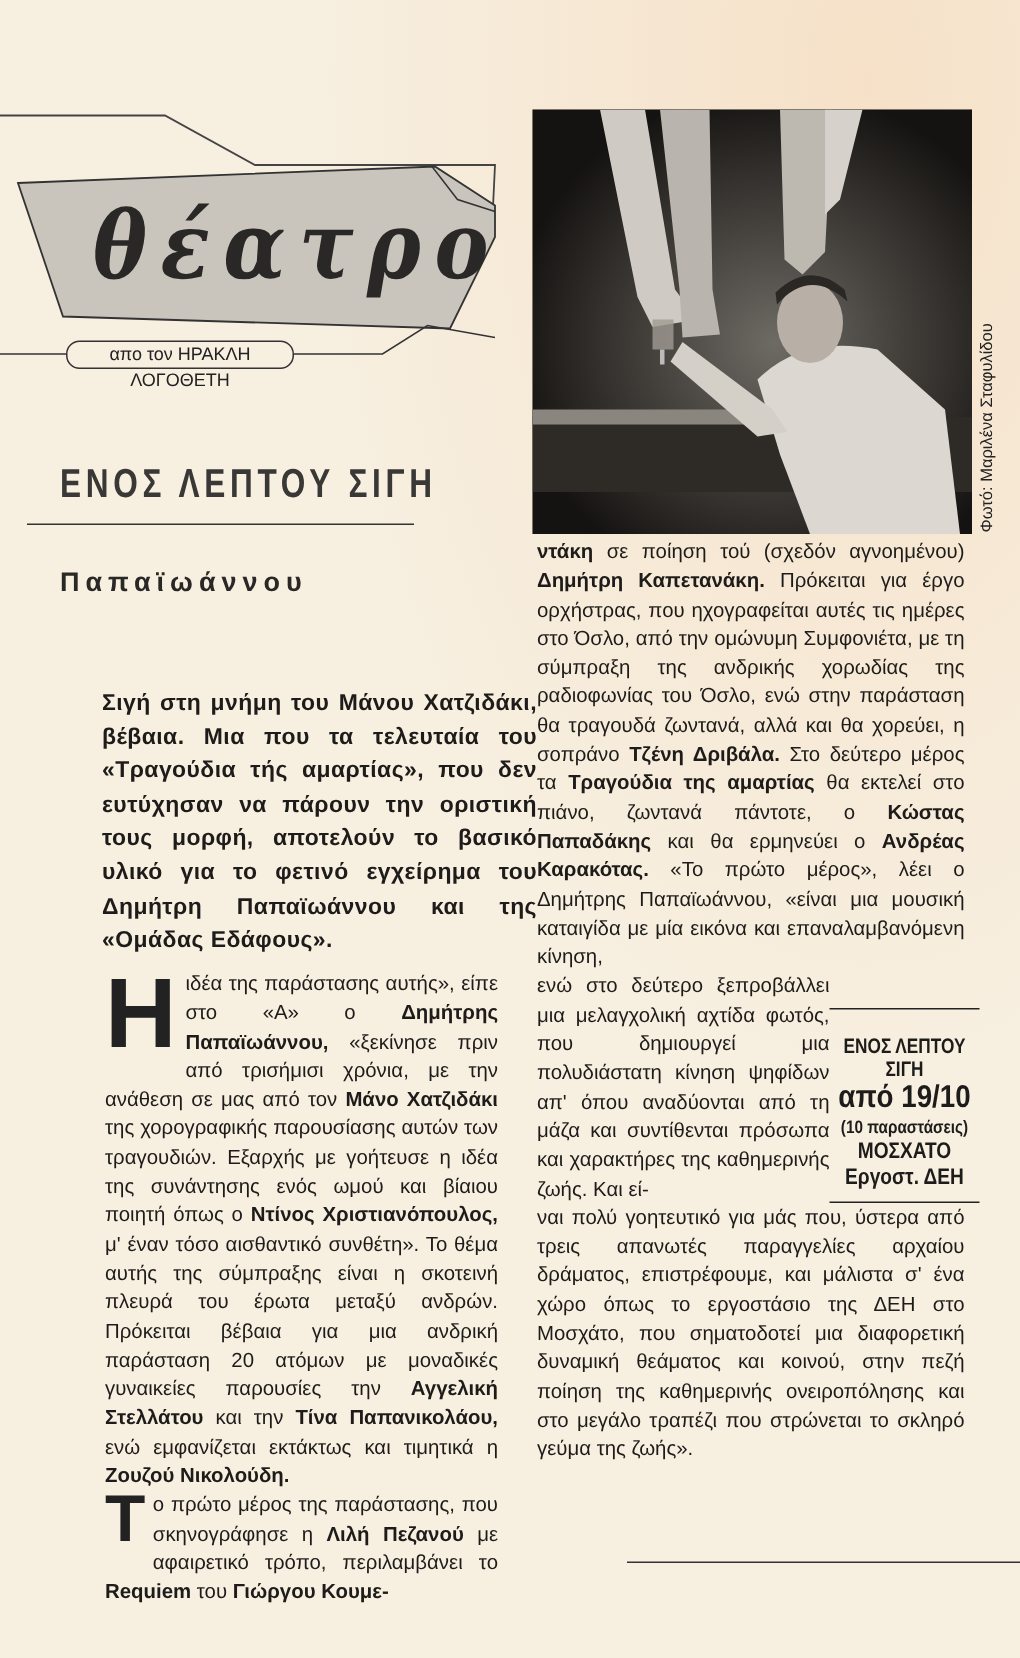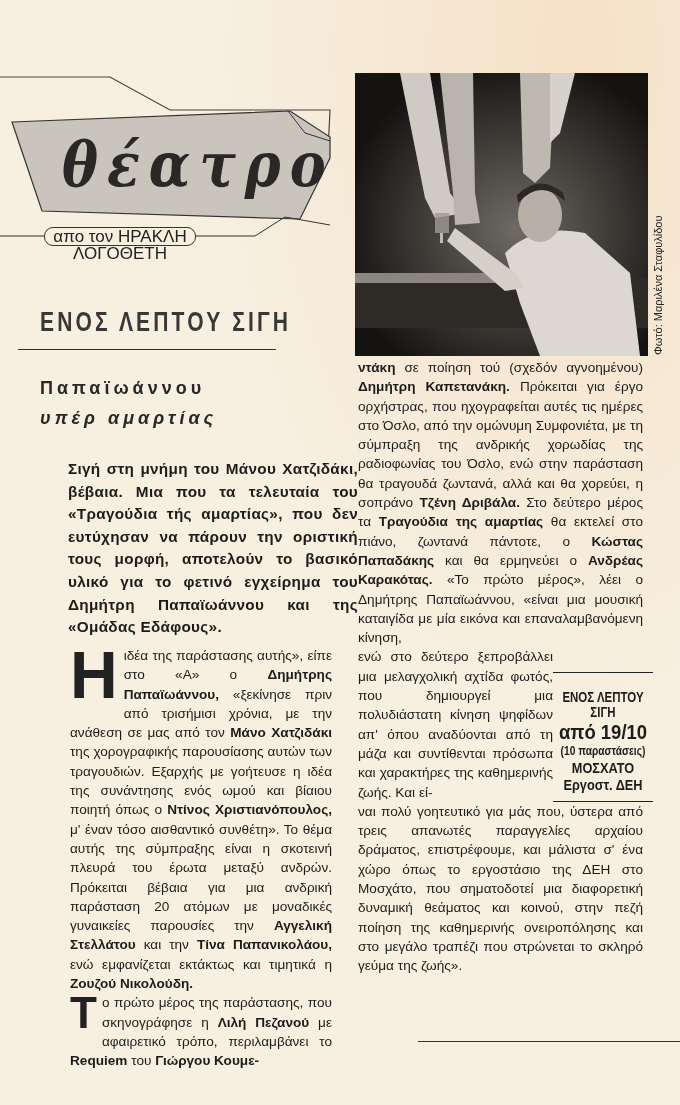--- a/index.html
+++ b/index.html
@@ -12,21 +12,21 @@
   .abs { position:absolute; }
   
   .header-svg { left:0; top:74px; }
   .section-title {
     left:62px; top:127px; font-family:"DejaVu Serif", serif; font-style:italic;
     font-weight:bold; font-size:54px; letter-spacing:9px; color:#2a2826;
     transform:scaleY(1.15); transform-origin:left top;
   }
   .byline {
     left:44px; top:227px; width:150px; height:17px; border:1px solid #333;
-    border-radius:9px; background:#f7efe0; font-size:17px; text-align:center;
+    border-radius:9px; background:#f7efe0; font-size:12px; text-align:center;
     line-height:17px; color:#222;
   }
   .kicker {
     left:40px; top:307px; font-size:27px; font-weight:bold; letter-spacing:4px;
     color:#3a3836; transform:scaleX(0.78); transform-origin:left top;
   }
   .kicker-rule { left:18px; top:349px; width:258px; height:1px; background:#333; }
   .headline {
     left:40px; top:373px; font-size:18px; font-weight:bold; letter-spacing:4px;
     line-height:30px; color:#2a2826;
@@ -72,21 +72,20 @@
   <polyline points="0,236 44,236" fill="none" stroke="#333" stroke-width="1"></polyline>
   <polyline points="194,236 255,236 285,217 330,225" fill="none" stroke="#333" stroke-width="1"></polyline>
 </svg>
 <div class="abs section-title">θέατρο</div>
 <div class="abs byline">απο τον ΗΡΑΚΛΗ ΛΟΓΟΘΕΤΗ</div>
 
 <div class="abs kicker">ΕΝΟΣ ΛΕΠΤΟΥ ΣΙΓΗ</div>
 <div class="abs kicker-rule"></div>
 <div class="abs headline">
   <div>Παπαϊωάννου</div>
-  <div class="l2">υπέρ αμαρτίας</div>
 </div>
 
 <div class="col lead">Σιγή στη μνήμη του Μάνου Χατζιδάκι, βέβαια. Μια που τα τελευταία του «Τραγούδια τής αμαρτίας», που δεν ευτύχησαν να πάρουν την οριστική τους μορφή, αποτελούν το βασικό υλικό για το φετινό εγχείρημα του Δημήτρη Παπαϊωάννου και της «Ομάδας Εδάφους».</div>
 
 <div class="col body-left">
   <p class="para">
     <span class="dropcap">Η</span><span><span>ιδέα της παράστασης αυτής», είπε στο «Α» ο </span><b>Δημήτρης Παπαϊωάννου,</b><span> «ξεκίνησε πριν από τρισήμισι χρόνια, με την ανάθεση σε μας από τον </span><b>Μάνο Χατζιδάκι</b><span> της χορογραφικής παρουσίασης αυτών των τραγουδιών. Εξαρχής με γοήτευσε η ιδέα της συνάντησης ενός ωμού και βίαιου ποιητή όπως ο </span><b>Ντίνος Χριστιανόπουλος,</b><span> μ' έναν τόσο αισθαντικό συνθέτη». Το θέμα αυτής της σύμπραξης είναι η σκοτεινή πλευρά του έρωτα μεταξύ ανδρών. Πρόκειται βέβαια για μια ανδρική παράσταση 20 ατόμων με μοναδικές γυναικείες παρουσίες την </span><b>Αγγελική Στελλάτου</b><span> και την </span><b>Τίνα Παπανικολάου,</b><span> ενώ εμφανίζεται εκτάκτως και τιμητικά η </span><b>Ζουζού Νικολούδη.</b></span>
   </p>
   <p class="para">
     <span class="dropcap dropcap2">Τ</span><span><span>ο πρώτο μέρος της παράστασης, που σκηνογράφησε η </span><b>Λιλή Πεζανού</b><span> με αφαιρετικό τρόπο, περιλαμβάνει το </span><b>Requiem</b><span> του </span><b>Γιώργου Κουμε-</b></span>

